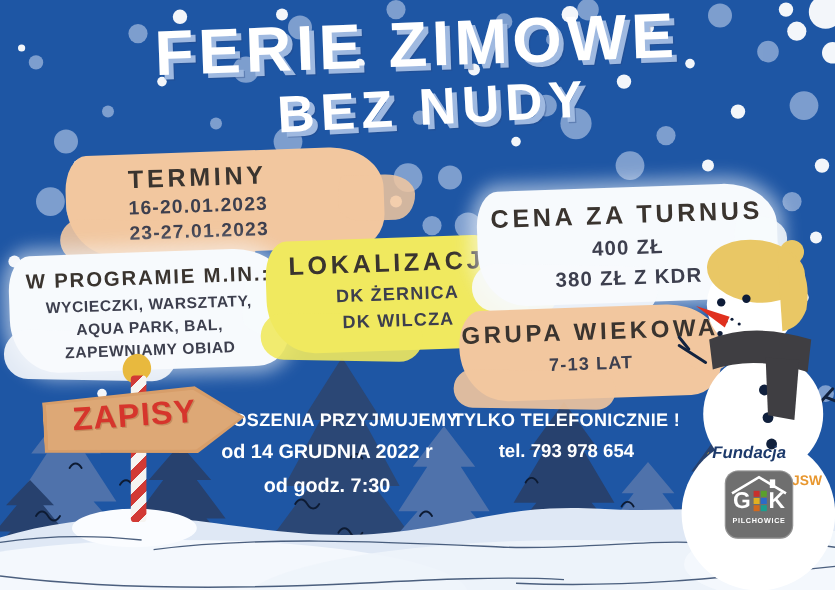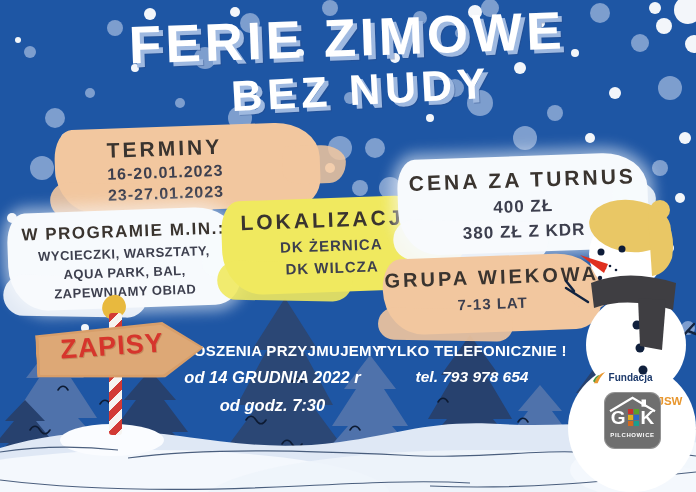--- a/index.html
+++ b/index.html
@@ -60,42 +60,42 @@
   #p-grupa h2{font-size:20px;}
   #p-grupa .content{padding-top:10px;}
   #p-grupa .line{font-size:15px;margin-top:6px;}
   #p-grupa .brush::before{right:-10px;width:40px;}
 
   
   .info-block{position:absolute;z-index:3;text-align:center;color:#fff;font-weight:700;}
   #zgloszenia{left:160px;top:342px;width:225px;}
   #telefony{left:372px;top:342px;width:200px;}
   .info-block .l1{font-size:15px;letter-spacing:.3px;margin:0;}
-  .info-block .l2,.info-block .l3{font-size:16.5px;margin:9px 0 0;font-style:italic;}
+  .info-block .l2,.info-block .l3{font-size:16.5px;margin:9px 0 0;}
   #telefony .l2,#telefony .l3{font-size:15.5px;}
 
   
   .sign-group{position:absolute;left:30px;top:293px;width:190px;height:150px;z-index:5;}
   .sign-topper{position:absolute;left:72px;top:2px;width:24px;height:24px;background:#e8b93e;
     border-radius:55% 45% 60% 40% / 55% 50% 50% 45%;transform:rotate(-10deg);}
   .sign-pole{position:absolute;left:79px;top:20px;width:13px;height:122px;border-radius:3px;
     background:repeating-linear-gradient(135deg,#d23a35 0 7px,#f6f4f1 7px 14px);}
   .sign-arrow{position:absolute;left:6px;top:30px;width:168px;height:58px;background:var(--sign-tan);
     clip-path:polygon(0 14%,76% 2%,100% 50%,76% 98%,0 86%);transform:rotate(-3deg);
   }
   .sign-arrow-inner{position:absolute;left:3px;top:3px;right:3px;bottom:3px;background:#dda876;
     clip-path:polygon(0 14%,76% 2%,100% 50%,76% 98%,0 86%);}
   .sign-label{position:absolute;left:14px;top:38px;width:136px;text-align:center;font-size:27px;
     font-weight:700;letter-spacing:1px;color:var(--accent-red);transform:rotate(-4deg);
     text-shadow:1px 1px 0 rgba(120,50,20,.25);}
 
   
   .fundacja{position:absolute;left:589px;top:368px;width:96px;height:18px;z-index:6;
     display:flex;align-items:center;justify-content:center;gap:2px;}
-  .fundacja .fname{font-size:10px;font-weight:700;color:var(--navy-text);}
+  .fundacja .fname{font-size:14px;font-weight:700;color:var(--navy-text);font-style:italic;}
   .fundacja .fsuffix{font-size:11.5px;font-weight:700;color:var(--jsw-orange);margin-left:3px;margin-top:48px;}
   .gok-logo{position:absolute;left:604px;top:392px;width:57px;height:57px;background:#6f6f6f;
     border-radius:11px;z-index:6;text-align:center;box-shadow:0 0 0 1px rgba(255,255,255,.25) inset;}
   .gok-roof{position:absolute;left:2px;top:3px;}
   .gok-row{position:absolute;left:0;right:0;top:16px;display:flex;align-items:center;justify-content:center;gap:2px;}
   .gok-letter{font-size:19px;font-weight:700;color:#fff;line-height:1;}
   .gok-grid{display:grid;grid-template-columns:5px 5px;grid-auto-rows:5px;gap:1px;}
   .gok-grid span{display:block;width:5px;height:5px;}
   .gok-city{position:absolute;left:0;right:0;top:40px;font-size:6px;font-weight:700;letter-spacing:.6px;color:#fff;}
 

